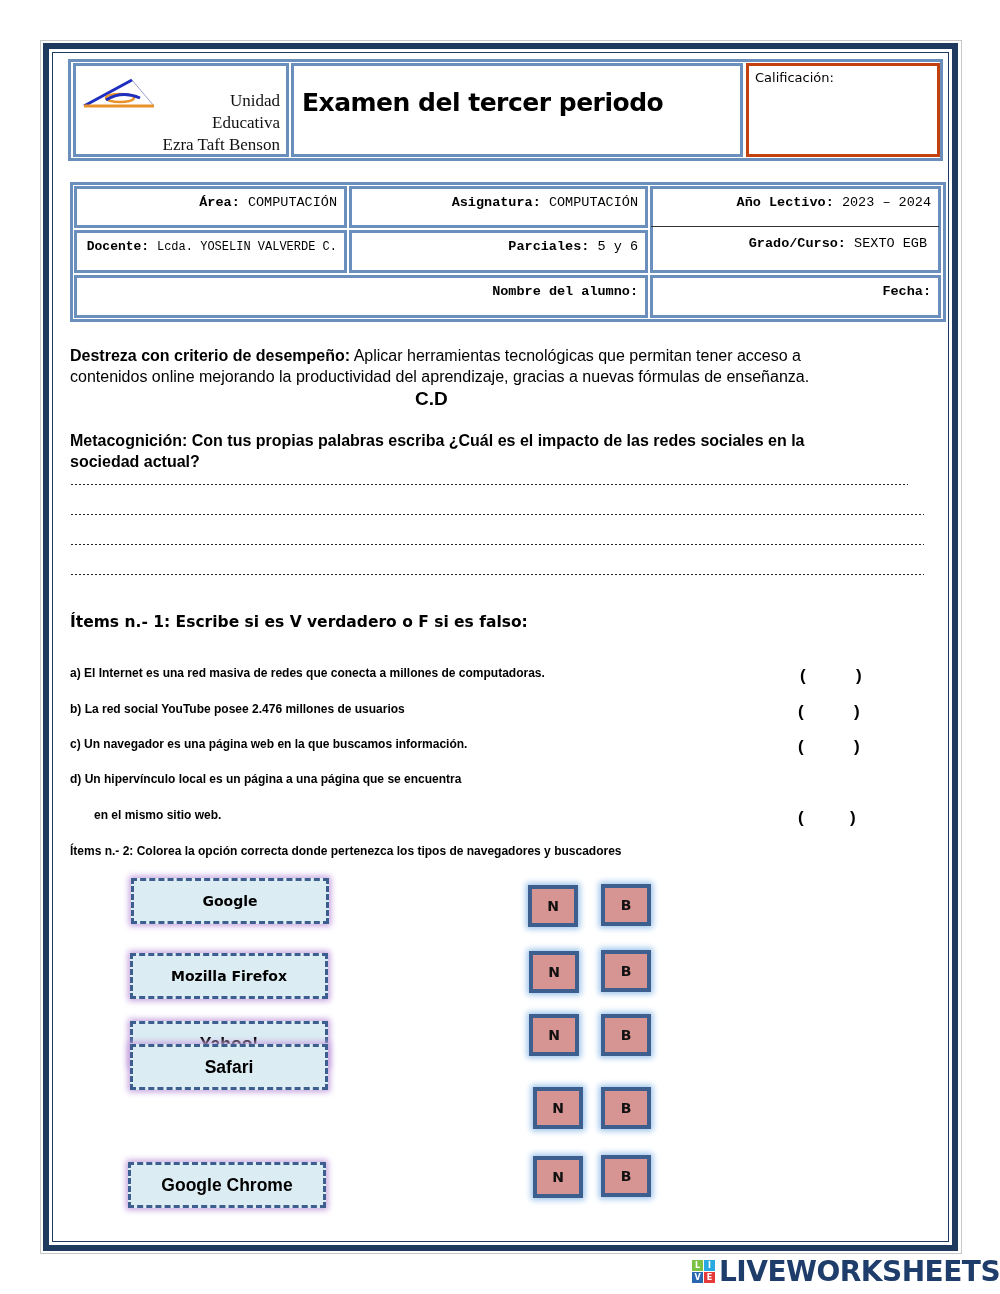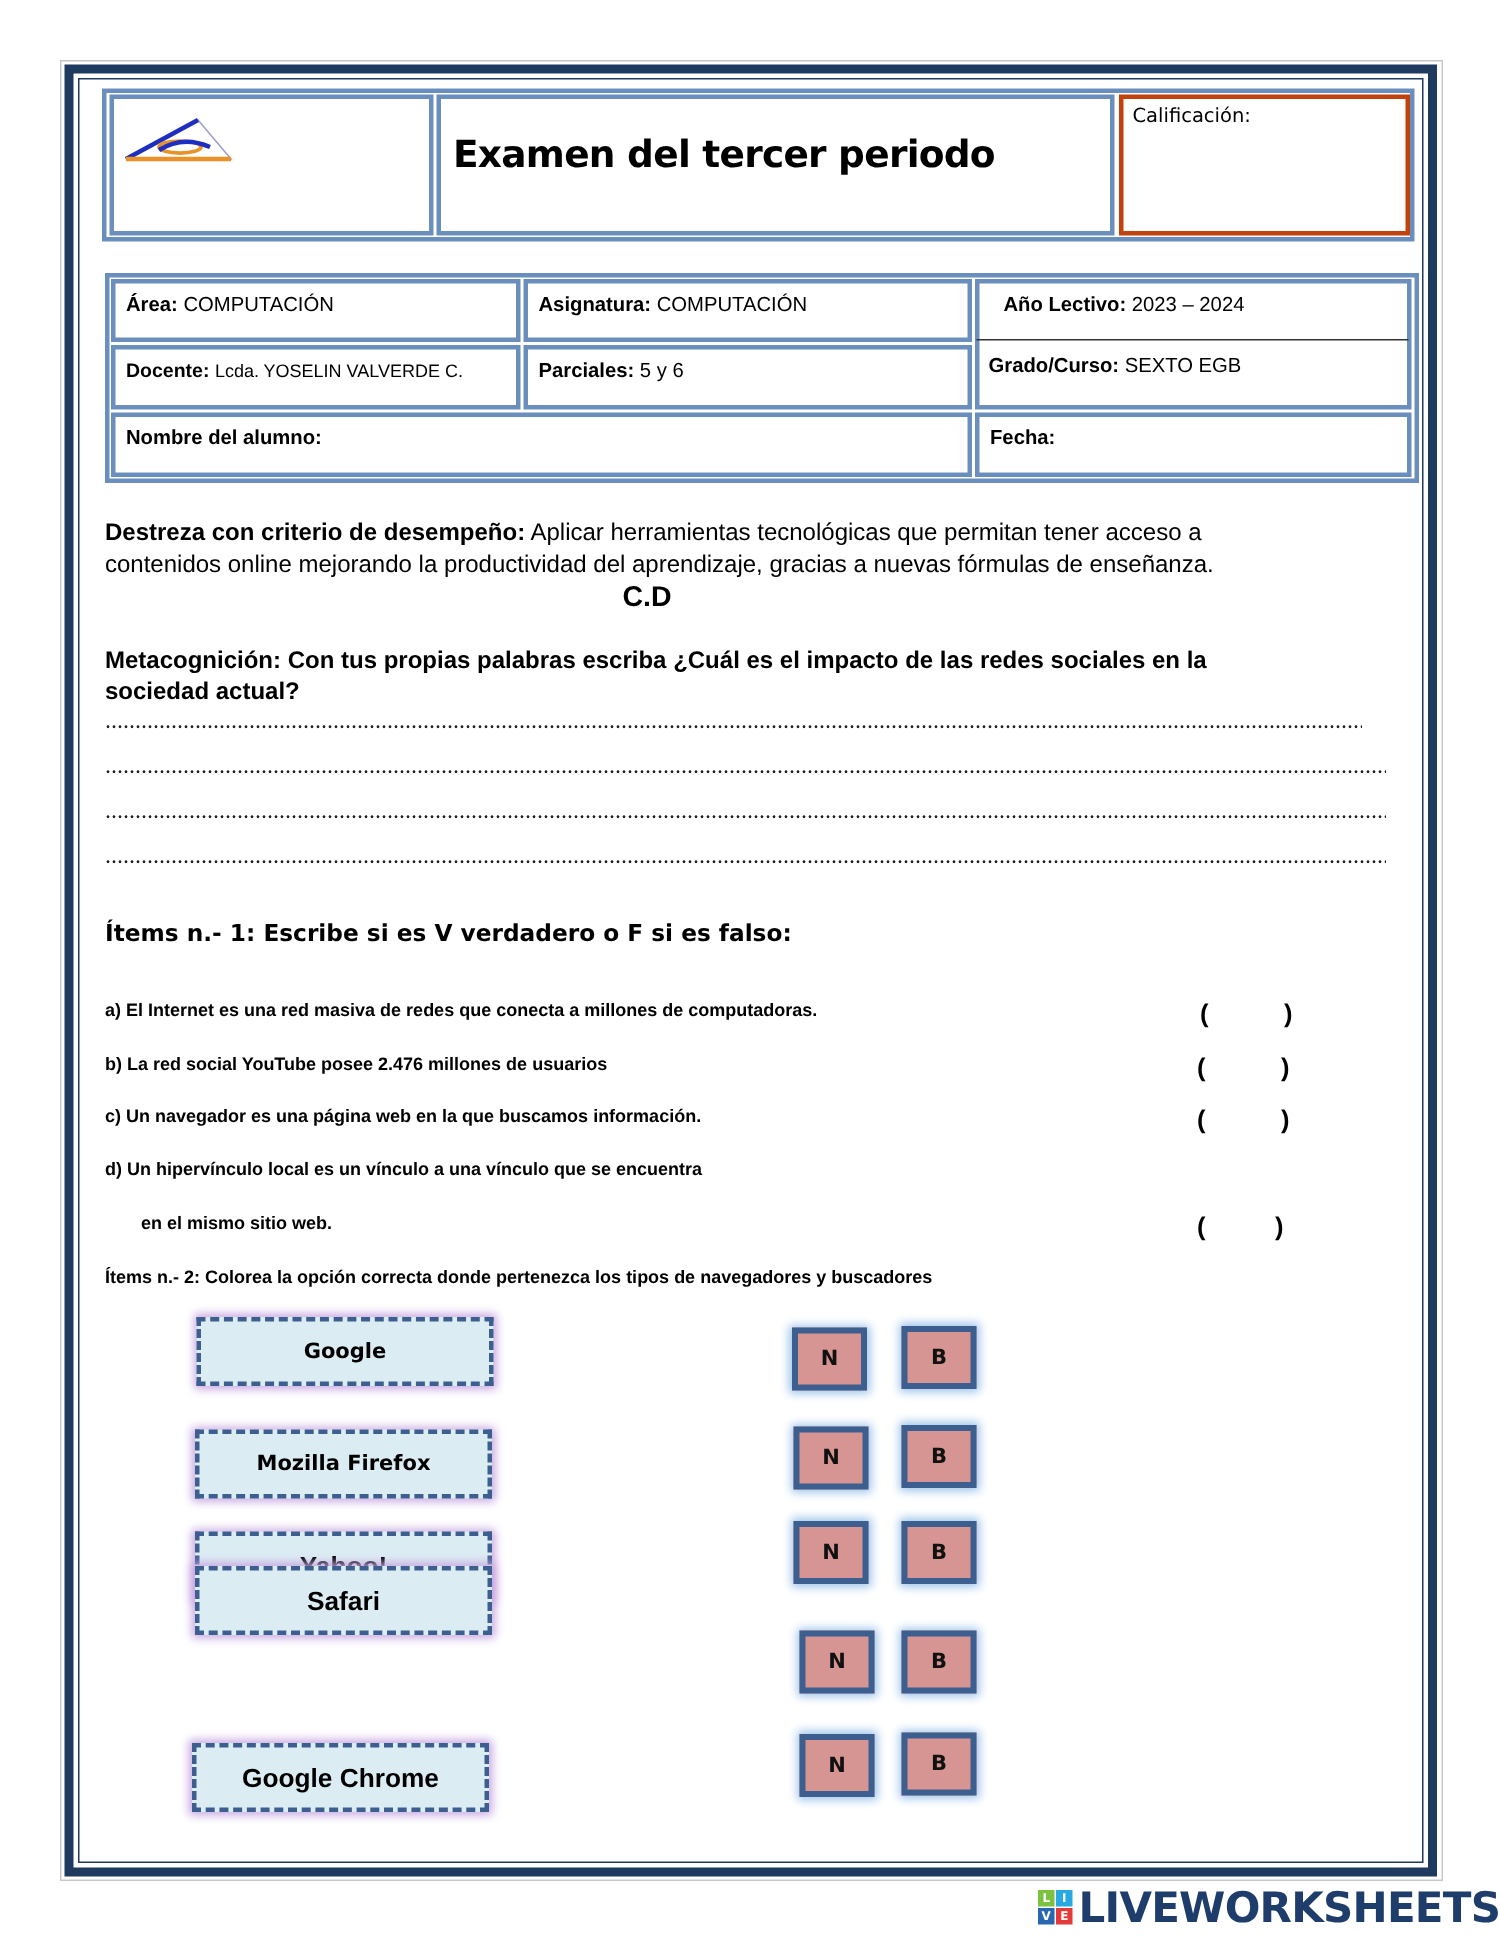--- a/index.html
+++ b/index.html
@@ -15,21 +15,21 @@
   .hdr-logo { position: absolute; left: 73px; top: 63px; width: 216px; height: 94px; border: 3px solid #6a8fbd; }
   .hdr-title { position: absolute; left: 291px; top: 63px; width: 452px; height: 94px; border: 3px solid #6a8fbd; }
   .hdr-grade { position: absolute; left: 746px; top: 63px; width: 194px; height: 94px; border: 3px solid #c2410c; }
   .logo-svg { position: absolute; left: 6px; top: 10px; }
   .school { position: absolute; right: 6px; top: 24px; text-align: right; font-family: "Liberation Serif", serif; font-size: 17px; line-height: 22px; color: #111; }
   .exam-title { position: absolute; left: 8px; top: 22px; font-family: "DejaVu Sans", sans-serif; font-weight: bold; font-size: 25px; letter-spacing: -0.5px; }
   .grade-label { position: absolute; left: 6px; top: 4px; font-family: "DejaVu Sans", sans-serif; font-size: 13px; }
 
   
   .info-wrap { position: absolute; left: 70px; top: 182px; width: 876px; height: 140px; border: 3px solid #6a8fbd; }
-  .cell { position: absolute; border: 3px solid #6a8fbd; font-family: Liberation Sans, sans-serif; font-size: 13.5px; padding: 6px 7px; background:#fff; }
+  .cell { position: absolute; border: 3px solid #6a8fbd; font-family: Liberation Mono, monospace; font-size: 13.5px; padding: 6px 7px; background:#fff;text-align:right; }
   .cell .lbl { font-weight: bold; }
   .cell-split { position:absolute; left: 651px; top: 226px; width: 288px; height:1px; background:#333; }
 
   
   .txt { position: absolute; left: 70px; font-size: 16px; line-height: 21px; }
   .bold { font-weight: bold; }
   .dots { position: absolute; left: 70px; height: 3px;
           background-image: radial-gradient(circle, #222 0.9px, transparent 1.1px);
           background-size: 4px 3px; background-repeat: repeat-x; }
   .item-row { position: absolute; left: 70px; font-weight: bold; font-size: 12px; }
@@ -61,20 +61,25 @@
 
 <div class="hdr-wrap"></div>
 <div class="hdr-logo">
   <svg class="logo-svg" width="75" height="34" viewBox="0 0 75 34">
     <polygon points="2,30 50,4 72,30" fill="none" stroke="#9aa0c8" stroke-width="1"></polygon>
     <line x1="2" y1="30" x2="50" y2="4" stroke="#1e2fbf" stroke-width="3"></line>
     <line x1="2" y1="30" x2="72" y2="30" stroke="#e8922a" stroke-width="3"></line>
     <ellipse cx="38" cy="22" rx="14" ry="4" fill="none" stroke="#e8922a" stroke-width="2.5"></ellipse>
     <path d="M24,24 Q40,14 58,22" fill="none" stroke="#1e2fbf" stroke-width="3"></path>
   </svg>
+  <div class="school">
+    <div>Unidad</div>
+    <div>Educativa</div>
+    <div>Ezra Taft Benson</div>
+  </div>
 </div>
 <div class="hdr-title">
   <div class="exam-title">Examen del tercer periodo</div>
 </div>
 <div class="hdr-grade">
   <div class="grade-label">Calificación:</div>
 </div>
 
 <div class="info-wrap"></div>
 <div class="cell" style="left:74px;top:186px;width:273px;height:42px;">
@@ -131,21 +136,21 @@
 <div class="paren" style="left:856px;top:666px;">)</div>
 
 <div class="item-row" style="top:702px;">b) La red social YouTube posee 2.476 millones de usuarios</div>
 <div class="paren" style="left:798px;top:702px;">(</div>
 <div class="paren" style="left:854px;top:702px;">)</div>
 
 <div class="item-row" style="top:737px;">c) Un navegador es una página web en la que buscamos información.</div>
 <div class="paren" style="left:798px;top:737px;">(</div>
 <div class="paren" style="left:854px;top:737px;">)</div>
 
-<div class="item-row" style="top:772px;">d) Un hipervínculo local es un vínculo a una vínculo que se encuentra</div>
+<div class="item-row" style="top:772px;">d) Un hipervínculo local es un página a una página que se encuentra</div>
 <div class="item-row" style="top:808px;left:94px;">en el mismo sitio web.</div>
 <div class="paren" style="left:798px;top:808px;">(</div>
 <div class="paren" style="left:850px;top:808px;">)</div>
 
 <div class="item-row" style="top:844px;">Ítems n.- 2: Colorea la opción correcta donde pertenezca los tipos de navegadores y buscadores</div>
 
 <div class="opt calibri" style="top:878px;left:131px;">Google</div>
 <div class="opt calibri" style="top:953px;">Mozilla Firefox</div>
 <div class="opt arial" style="top:1021px;">Yahoo!</div>
 <div class="opt arial" style="top:1044px;">Safari</div>

